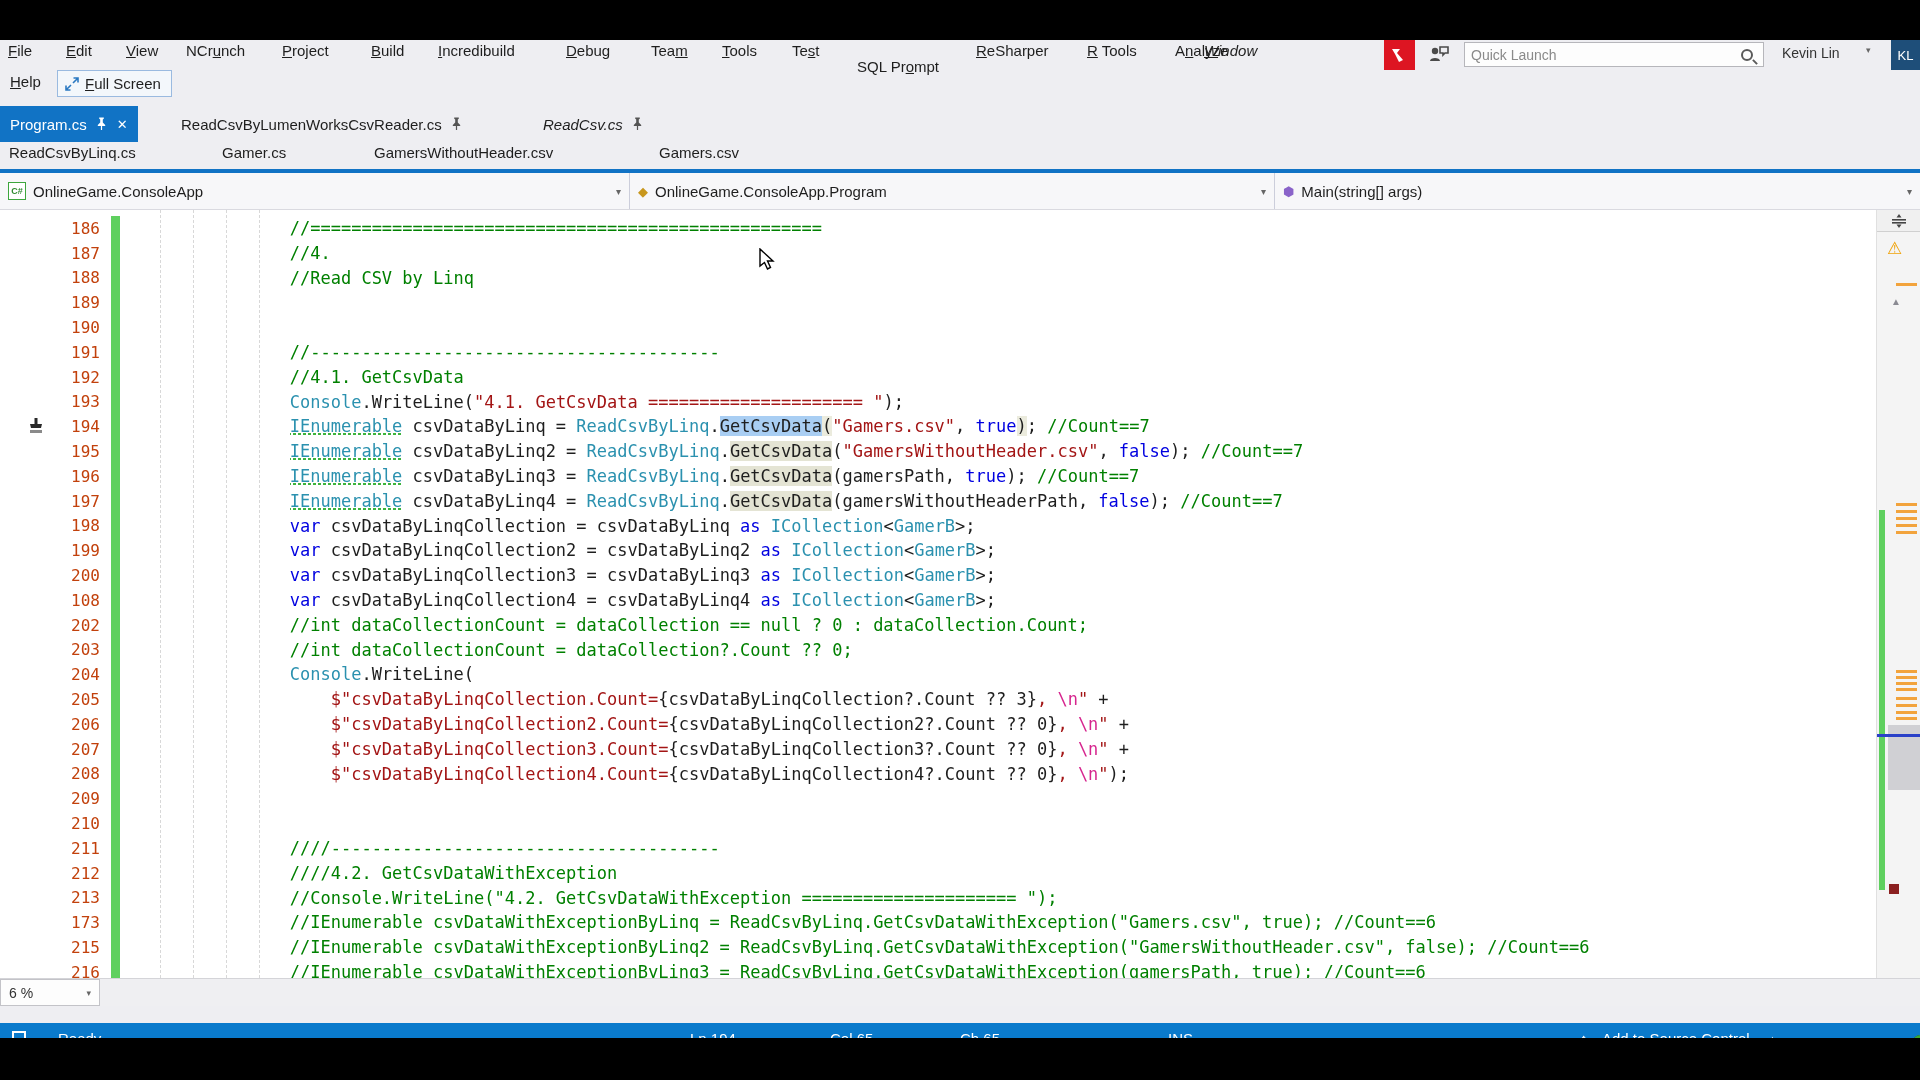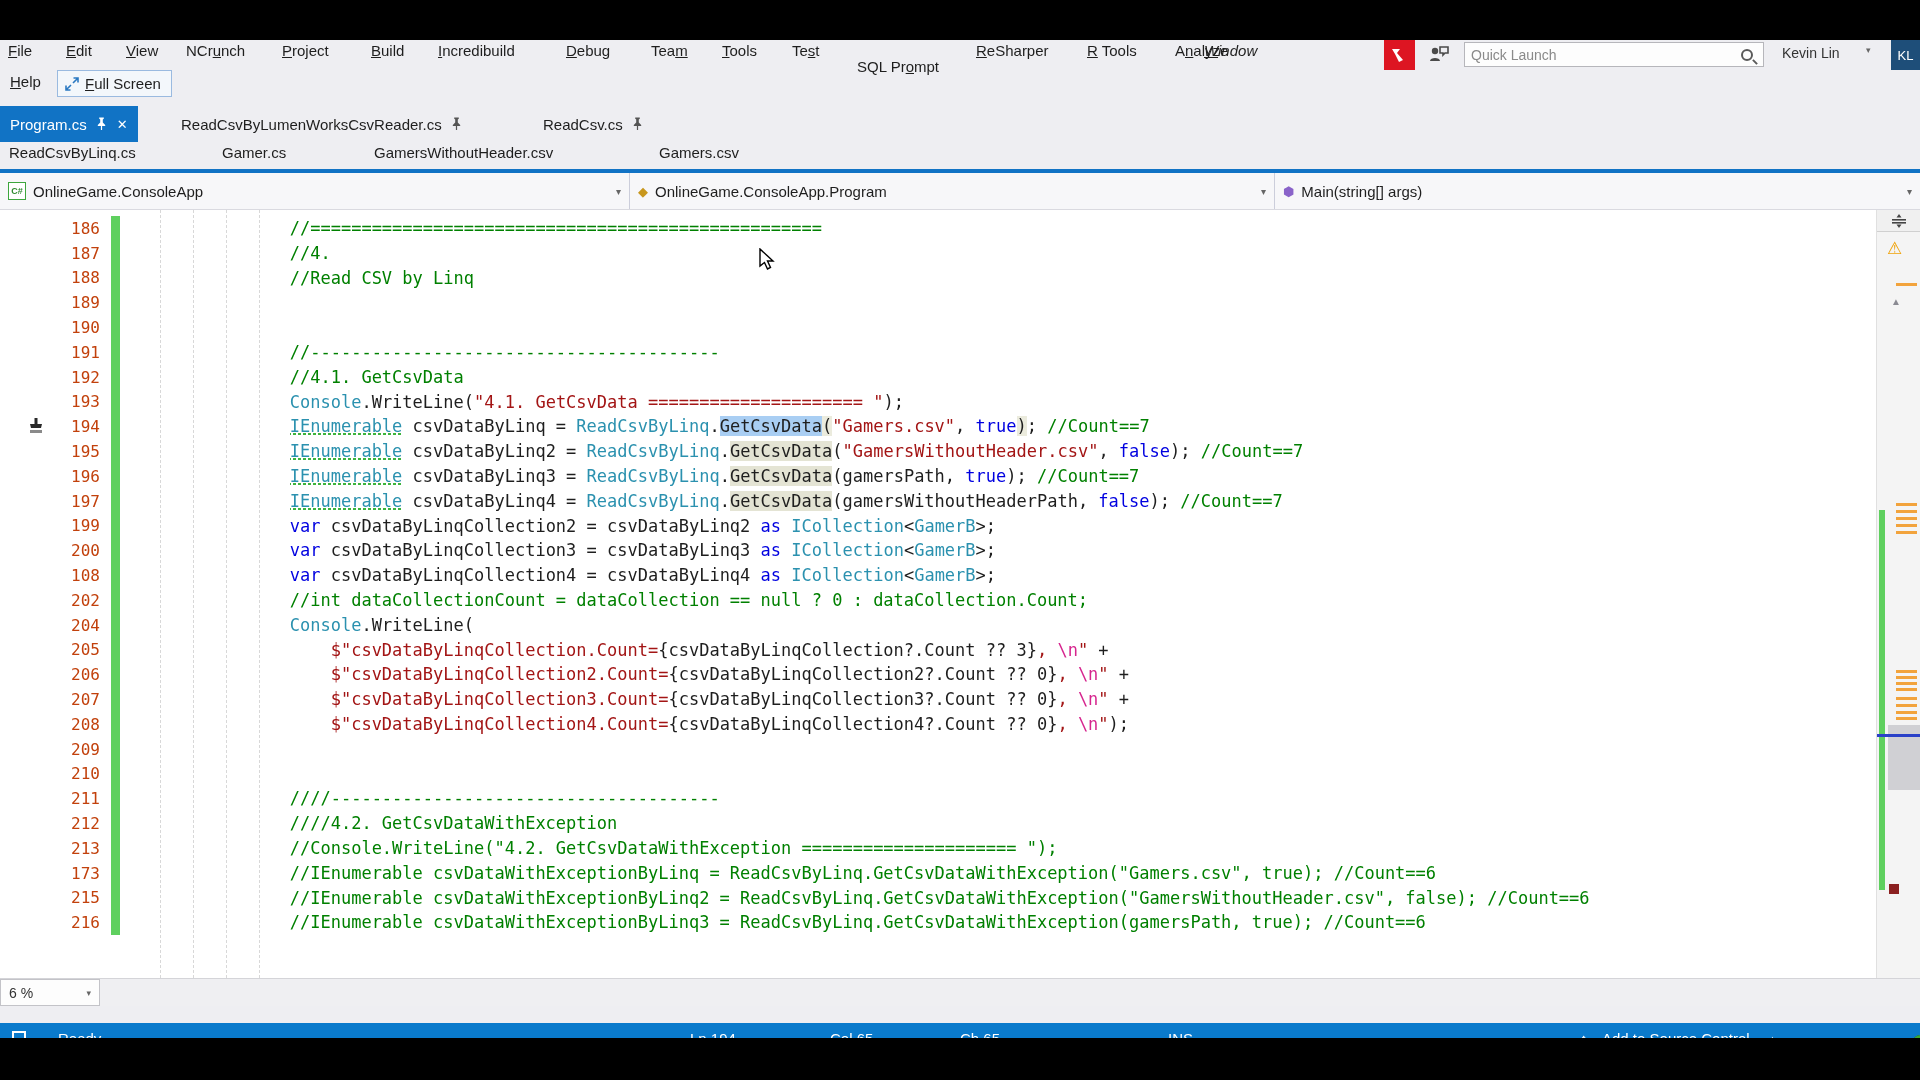--- a/index.html
+++ b/index.html
@@ -174,21 +174,21 @@
           <span class="close">✕</span>
         </div>
         <div class="tab" style="left: 171px;">
           <span>ReadCsvByLumenWorksCsvReader.cs</span>
           <span class="pin">
             <svg width="11" height="14" viewBox="0 0 11 14">
               <path d="M3.2 0.5 h4.6 v1.2 L6.8 2.6 v3 l2.4 2.3 v1.2 H6.1 v4 h-1.2 v-4 H1.8 V7.9 L4.2 5.6 v-3 L3.2 1.7 z" fill="#555"></path>
             </svg>
           </span>
         </div>
-        <div class="tab" style="left: 533px;">
+        <div class="tab" style="left: 533px; font-style: italic;">
           <span>ReadCsv.cs</span>
           <span class="pin">
             <svg width="11" height="14" viewBox="0 0 11 14">
               <path d="M3.2 0.5 h4.6 v1.2 L6.8 2.6 v3 l2.4 2.3 v1.2 H6.1 v4 h-1.2 v-4 H1.8 V7.9 L4.2 5.6 v-3 L3.2 1.7 z" fill="#555"></path>
             </svg>
           </span>
         </div>
       </div>
     <div class="tabrow2" id="tabrow2">
         <span class="tab2" style="left: 9px;">ReadCsvByLinq.cs</span>
@@ -290,38 +290,48 @@
             <span class="lnum">196</span>
             <span class="chbar"></span>
             <span class="code" style="padding-left: 16ch;"><span class="c-ty bg-dot">IEnumerable</span><span class="c-pl"> csvDataByLinq3 = </span><span class="c-ty">ReadCsvByLinq</span><span class="c-pl">.</span><span class="c-pl bg-use">GetCsvData</span><span class="c-pl">(gamersPath, </span><span class="c-kw">true</span><span class="c-pl">); </span><span class="c-cm">//Count==7</span></span>
           </div>
           <div class="code-row">
             <span class="lnum">197</span>
             <span class="chbar"></span>
             <span class="code" style="padding-left: 16ch;"><span class="c-ty bg-dot">IEnumerable</span><span class="c-pl"> csvDataByLinq4 = </span><span class="c-ty">ReadCsvByLinq</span><span class="c-pl">.</span><span class="c-pl bg-use">GetCsvData</span><span class="c-pl">(gamersWithoutHeaderPath, </span><span class="c-kw">false</span><span class="c-pl">); </span><span class="c-cm">//Count==7</span></span>
           </div>
           <div class="code-row">
+            <span class="lnum">198</span>
+            <span class="chbar"></span>
+            <span class="code" style="padding-left: 16ch;"><span class="c-kw">var</span><span class="c-pl"> csvDataByLinqCollection = csvDataByLinq </span><span class="c-kw">as</span><span class="c-pl"> </span><span class="c-ty">ICollection</span><span class="c-pl">&lt;</span><span class="c-ty">GamerB</span><span class="c-pl">&gt;;</span></span>
+          </div>
+          <div class="code-row">
             <span class="lnum">199</span>
             <span class="chbar"></span>
             <span class="code" style="padding-left: 16ch;"><span class="c-kw">var</span><span class="c-pl"> csvDataByLinqCollection2 = csvDataByLinq2 </span><span class="c-kw">as</span><span class="c-pl"> </span><span class="c-ty">ICollection</span><span class="c-pl">&lt;</span><span class="c-ty">GamerB</span><span class="c-pl">&gt;;</span></span>
           </div>
           <div class="code-row">
             <span class="lnum">200</span>
             <span class="chbar"></span>
             <span class="code" style="padding-left: 16ch;"><span class="c-kw">var</span><span class="c-pl"> csvDataByLinqCollection3 = csvDataByLinq3 </span><span class="c-kw">as</span><span class="c-pl"> </span><span class="c-ty">ICollection</span><span class="c-pl">&lt;</span><span class="c-ty">GamerB</span><span class="c-pl">&gt;;</span></span>
           </div>
           <div class="code-row">
             <span class="lnum">108</span>
             <span class="chbar"></span>
             <span class="code" style="padding-left: 16ch;"><span class="c-kw">var</span><span class="c-pl"> csvDataByLinqCollection4 = csvDataByLinq4 </span><span class="c-kw">as</span><span class="c-pl"> </span><span class="c-ty">ICollection</span><span class="c-pl">&lt;</span><span class="c-ty">GamerB</span><span class="c-pl">&gt;;</span></span>
           </div>
           <div class="code-row">
             <span class="lnum">202</span>
             <span class="chbar"></span>
             <span class="code" style="padding-left: 16ch;"><span class="c-cm">//int dataCollectionCount = dataCollection == null ? 0 : dataCollection.Count;</span></span>
+          </div>
+          <div class="code-row">
+            <span class="lnum">203</span>
+            <span class="chbar"></span>
+            <span class="code" style="padding-left: 16ch;"><span class="c-cm">//int dataCollectionCount = dataCollection?.Count ?? 0;</span></span>
           </div>
           <div class="code-row">
             <span class="lnum">204</span>
             <span class="chbar"></span>
             <span class="code" style="padding-left: 16ch;"><span class="c-ty">Console</span><span class="c-pl">.WriteLine(</span></span>
           </div>
           <div class="code-row">
             <span class="lnum">205</span>
             <span class="chbar"></span>
             <span class="code" style="padding-left: 20ch;"><span class="c-str">$"csvDataByLinqCollection.Count=</span><span class="c-pl">{csvDataByLinqCollection?.Count ?? 3}</span><span class="c-str">, </span><span class="c-esc">\n</span><span class="c-str">"</span><span class="c-pl"> +</span></span>

